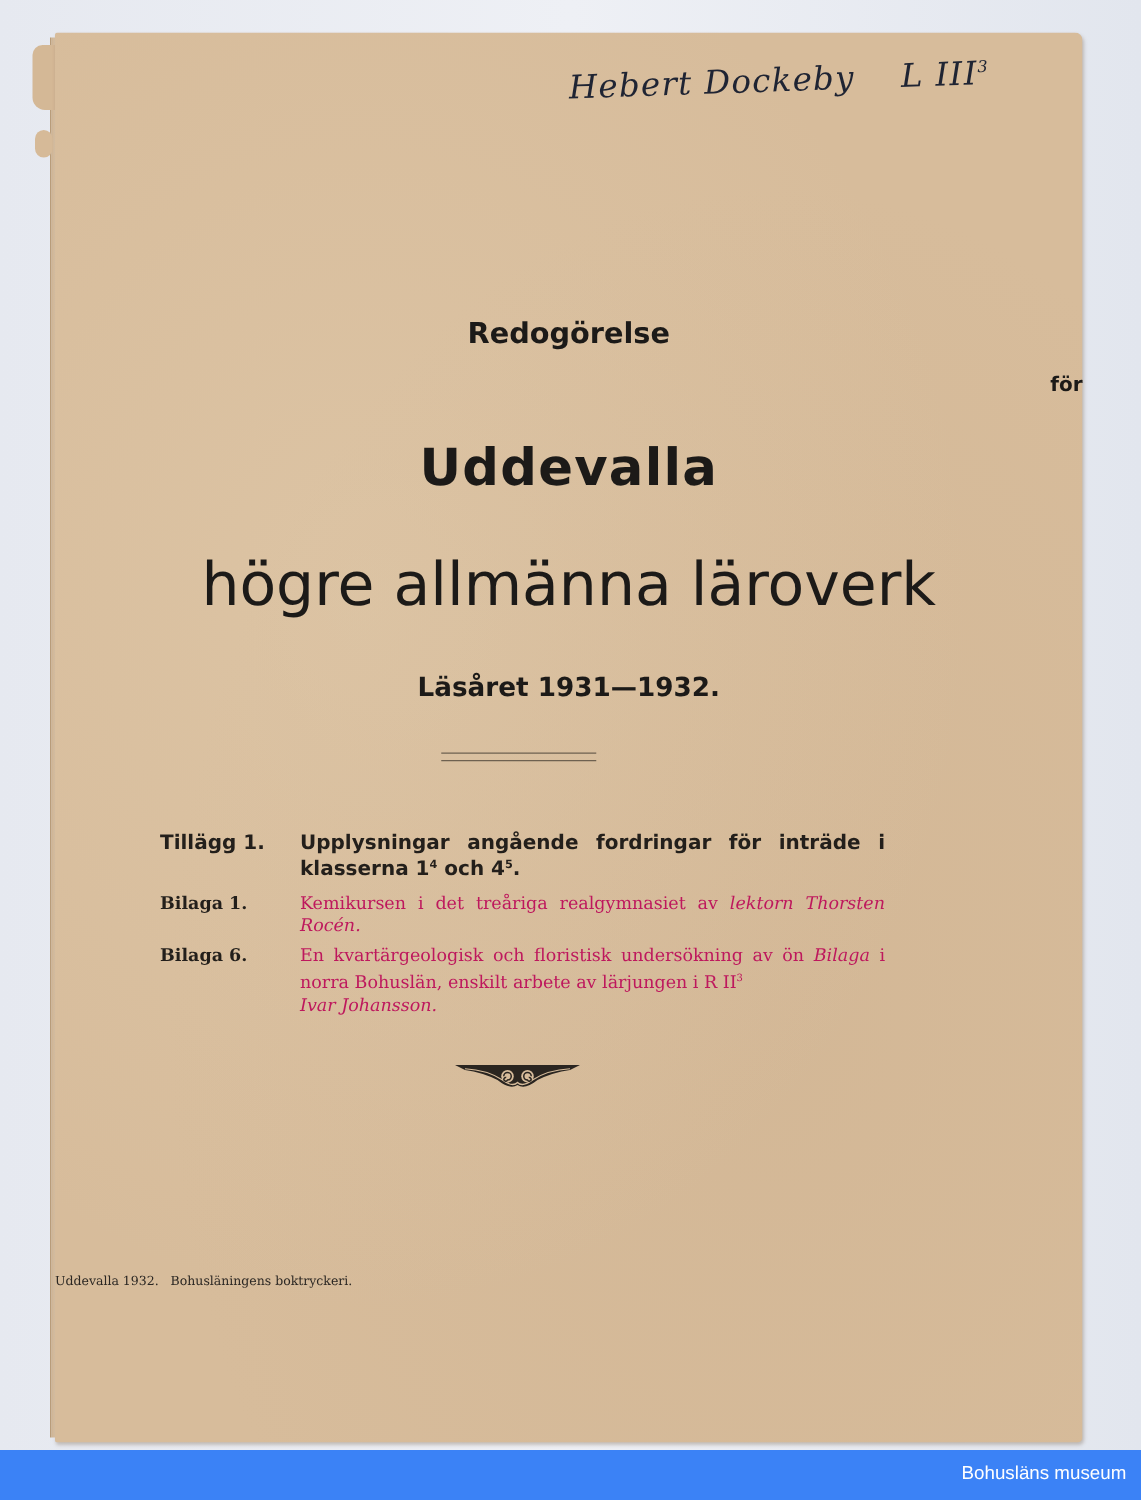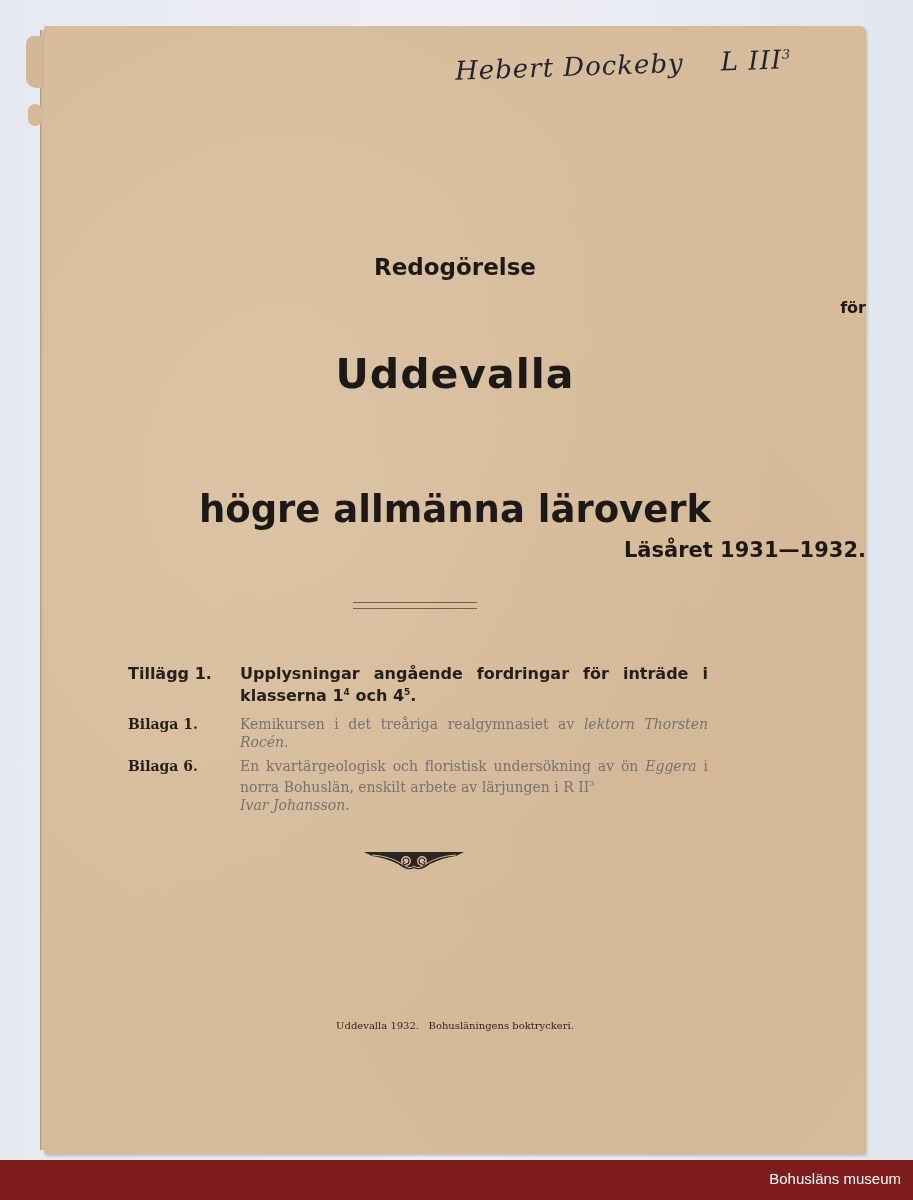--- a/index.html
+++ b/index.html
@@ -38,41 +38,41 @@
     position:absolute; left:455px; top:50px;
     font-family:"DejaVu Serif", serif; font-style:italic;
     font-size:26px; color:#1f2433; letter-spacing:1px;
     transform:rotate(-2deg);
   }
   .handwriting sup { font-size:13px; }
   .center { position:absolute; left:44px; width:822px; text-align:center; color:#1c1a18; }
   .t1 { top:218px; font-family:"DejaVu Sans", sans-serif; font-weight:bold; font-size:23px;margin-top:36px; }
   .t2 { top:298px; font-family:"DejaVu Sans", sans-serif; font-weight:bold; font-size:16px;text-align:right; }
   .t3 { top:350px; font-family:"DejaVu Sans", sans-serif; font-weight:bold; font-size:41px; letter-spacing:1px; }
-  .t4 { top:440px; font-family:"DejaVu Sans", sans-serif; font-weight:bold; font-size:37px;margin-top:48px; }
-  .t5 { top:538px; font-family:"DejaVu Sans", sans-serif; font-weight:bold; font-size:21px;text-align:right; }
+  .t4 { top:440px; font-family:"DejaVu Sans", sans-serif; font-weight:normal; font-size:48px; }
+  .t5 { top:538px; font-family:"DejaVu Sans", sans-serif; font-weight:bold; font-size:21px; }
   .rule {
     position:absolute; left:353px; top:602px; width:124px; height:5px;
     border-top:1px solid #6e6150; border-bottom:1px solid #6e6150;
   }
   .list { position:absolute; left:128px; top:664px; width:580px; color:#231f1b; }
   .row { display:flex; margin-bottom:6px; }
   .label { width:100px; text-align:left; padding-right:12px; flex-shrink:0; }
   .label.sans { font-family:"DejaVu Sans", sans-serif; font-weight:bold; font-size:16px; }
   .label.serif { font-family:"DejaVu Serif", serif; font-weight:bold; font-size:14px; padding-top:1px;}
   .text.sans { font-family:"DejaVu Sans", sans-serif; font-weight:bold; font-size:16px; line-height:19px; text-align:justify; }
-  .text.serif { font-family:"DejaVu Serif", serif; font-size:14px; line-height:18px; text-align:justify; color:#737373; }
+  .text.serif { font-family:"DejaVu Serif", serif; font-size:14px; line-height:18px; text-align:justify; color:#be185d; }
   .row.first { margin-bottom:10px; }
   .ornament { position:absolute; left:362px; top:850px; width:104px; height:24px; }
   .imprint {
-    position:absolute; left:44px; top:1020px; width:822px; text-align:center;
+    position:absolute; left:44px; top:1020px; width:822px; text-align:left;
     font-family:"DejaVu Serif", serif; font-size:10px; color:#2b2723;
   }
   .footer {
-    position:absolute; left:0; top:1160px; width:913px; height:40px; background:#7f1d1d;
+    position:absolute; left:0; top:1160px; width:913px; height:40px; background:#3b82f6;
   }
   .footer-label {
     position:absolute; right:12px; top:10px; color:#ffffff;
     font-family:"Liberation Sans", sans-serif; font-size:15px;
   }
 </style>
 </head>
 <body>
 
 <div class="backdrop"></div>
@@ -100,21 +100,21 @@
   <div class="row first">
     <div class="label sans">Tillägg 1.</div>
     <div class="text sans"><span>Upplysningar angående fordringar för inträde i klasserna 1</span><sup style="font-size:9px">4</sup><span> och 4</span><sup style="font-size:9px">5</sup><span>.</span></div>
   </div>
   <div class="row">
     <div class="label serif">Bilaga 1.</div>
     <div class="text serif"><span>Kemikursen i det treåriga realgymnasiet av </span><i>lektorn Thorsten Rocén.</i></div>
   </div>
   <div class="row">
     <div class="label serif">Bilaga 6.</div>
-    <div class="text serif"><span>En kvartärgeologisk och floristisk undersökning av ön </span><i>Eggera</i><span> i norra Bohuslän, enskilt arbete av lärjungen i R II</span><sup style="font-size:8px">3</sup><br><i>Ivar Johansson.</i></div>
+    <div class="text serif"><span>En kvartärgeologisk och floristisk undersökning av ön </span><i>Bilaga</i><span> i norra Bohuslän, enskilt arbete av lärjungen i R II</span><sup style="font-size:8px">3</sup><br><i>Ivar Johansson.</i></div>
   </div>
 </div>
 
 <svg class="ornament" viewBox="0 0 104 24">
   <path d="M2 2 H102 L94 6 Q80 8 68 14 Q58 22 52 18 Q46 22 36 14 Q24 8 10 6 Z" fill="#2a2520"></path>
   <path d="M10 5 Q28 6 40 14 Q48 20 52 16 Q56 20 64 14 Q76 6 94 5" fill="none" stroke="#d7bc9b" stroke-width="1"></path>
   <circle cx="44" cy="11" r="5" fill="#d7bc9b"></circle>
   <circle cx="60" cy="11" r="5" fill="#d7bc9b"></circle>
   <path d="M44 11 m-3 0 a3 3 0 1 1 3 3 a1.5 1.5 0 1 1 -1 -2" fill="none" stroke="#2a2520" stroke-width="1.2"></path>
   <path d="M60 11 m3 0 a3 3 0 1 0 -3 3 a1.5 1.5 0 1 0 1 -2" fill="none" stroke="#2a2520" stroke-width="1.2"></path>

